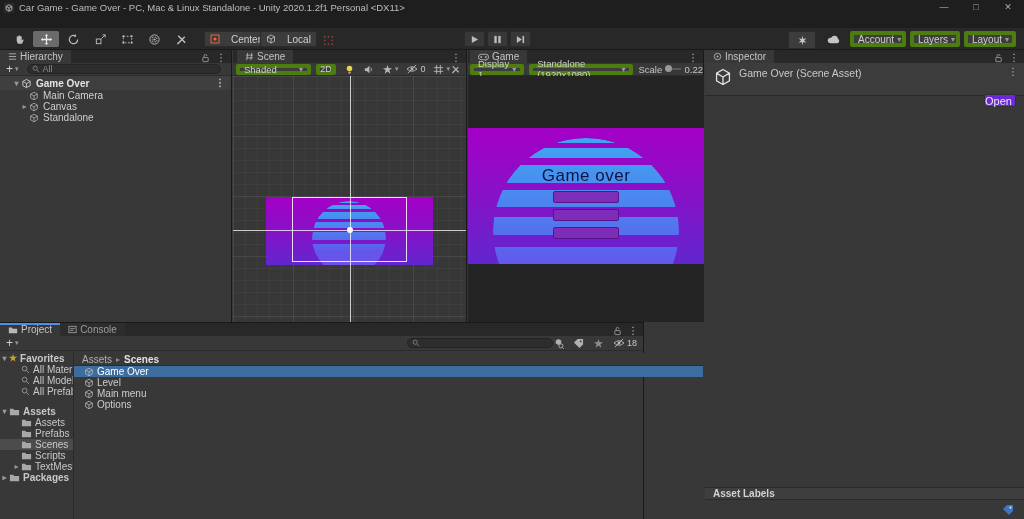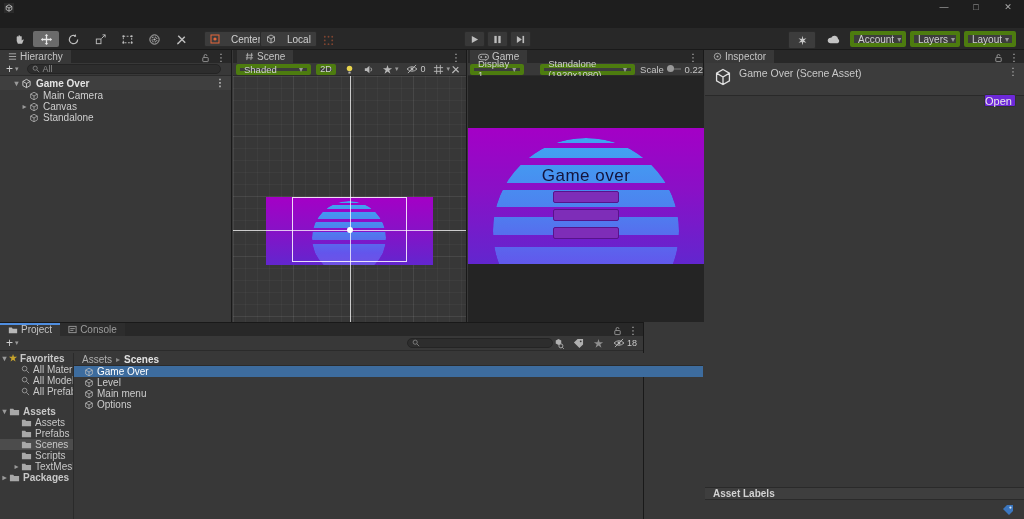--- a/index.html
+++ b/index.html
@@ -89,20 +89,21 @@
 </head>
 <body>
 
 <div id="app">
 
   <div class="abs titlebar">
     <svg class="abs ticon" viewBox="0 0 14 14">
         <rect width="14" height="14" fill="#2b2b2b"></rect>
         <path d="M7 2.5 L11 4.8 V9.2 L7 11.5 L3 9.2 V4.8 Z M7 7 L11 4.8 M7 7 L3 4.8 M7 7 V11.5" fill="none" stroke="#dcdcdc" stroke-width="1"></path>
       </svg>
+    <span class="abs ttext">Car Game - Game Over - PC, Mac &amp; Linux Standalone - Unity 2020.1.2f1 Personal &lt;DX11&gt;</span>
     <span class="abs winbtn" style="left:930px">—</span>
     <span class="abs winbtn" style="left:962px">□</span>
     <span class="abs winbtn" style="left:994px">✕</span>
   </div>
 
   <div class="abs menubar">
 
   <span class="mitem"></span>
       <span class="mitem"></span>
       <span class="mitem"></span>
@@ -368,21 +369,21 @@
       </div>
       <div class="bar-icons">
           <span class="kebab"></span>
         </div>
     </div>
     <div class="ptoolbar">
       <div class="dd" style="margin-left:2px;width:60px;height:11px;font-size:9.5px">
         <span>Display 1</span>
           <span class="caret">▾</span>
       </div>
-      <div class="dd" style="margin-left:16px;width:120px;height:11px;font-size:9.5px">
+      <div class="dd" style="margin-left:5px;width:120px;height:11px;font-size:9.5px">
         <span>Standalone (1920x1080)</span>
           <span class="caret">▾</span>
       </div>
       <span style="margin-left:5px;font-size:9.5px;color:#c4c4c4">Scale</span>
       <div style="margin-left:3px;width:18px;height:2px;background:#5a5a5a;position:relative">
         <div style="position:absolute;left:0;top:-3px;width:7px;height:7px;border-radius:50%;background:#999"></div>
       </div>
       <span style="margin-left:4px;font-size:9.5px;color:#c4c4c4">0.22</span>
     </div>
     <div class="gamebody">

